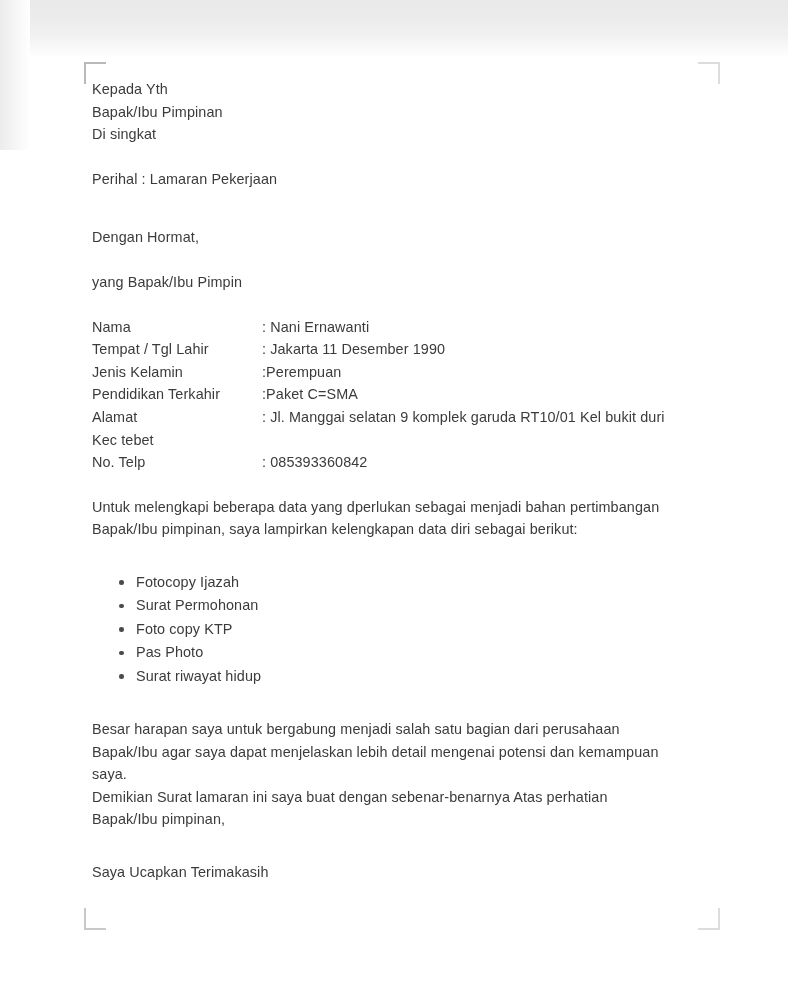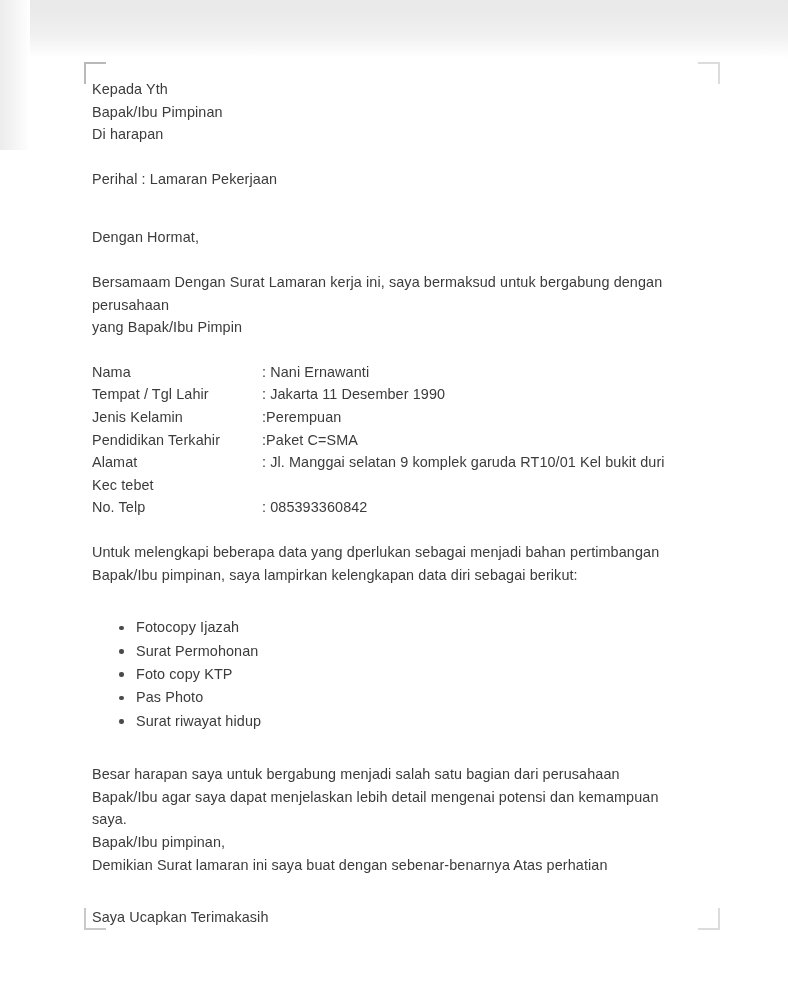--- a/index.html
+++ b/index.html
@@ -159,35 +159,34 @@
   <div class="crop-mark tl"></div>
   <div class="crop-mark tr"></div>
   <div class="crop-mark bl"></div>
   <div class="crop-mark br"></div>
 
   <div class="letter">
 
     <div class="block">
       <div class="line">Kepada Yth</div>
       <div class="line">Bapak/Ibu Pimpinan</div>
-      <div class="line">Di harapan</div>
+      <div class="line">Di singkat</div>
     </div>
 
     <div class="gap-sm"></div>
 
     <div class="line">Perihal : Lamaran Pekerjaan</div>
 
     <div class="gap-lg"></div>
 
     <div class="line">Dengan Hormat,</div>
 
     <div class="gap-sm"></div>
 
     <div class="block">
-      <div class="para">Bersamaam Dengan Surat Lamaran kerja ini, saya bermaksud untuk bergabung dengan perusahaan</div>
       <div class="line">yang Bapak/Ibu Pimpin</div>
     </div>
 
     <div class="gap-sm"></div>
 
     <div class="block">
 
       <div class="bio-row">
         <span class="bio-label">Nama</span>
         <span class="bio-value">: Nani Ernawanti</span>
@@ -252,22 +251,22 @@
         <span>Surat riwayat hidup</span>
       </li>
     </ul>
 
     <div class="gap-md"></div>
 
     <div class="block">
       <div class="para">Besar harapan saya untuk bergabung menjadi salah satu bagian dari perusahaan</div>
       <div class="para">Bapak/Ibu agar saya dapat menjelaskan lebih detail mengenai potensi dan kemampuan</div>
       <div class="para">saya.</div>
+      <div class="para">Demikian Surat lamaran ini saya buat dengan sebenar-benarnya Atas perhatian</div>
       <div class="para">Bapak/Ibu pimpinan,</div>
-      <div class="para">Demikian Surat lamaran ini saya buat dengan sebenar-benarnya Atas perhatian</div>
     </div>
 
     <div class="gap-md"></div>
 
     <div class="line">Saya Ucapkan Terimakasih</div>
 
   </div>
 </div>
 
 </body></html>

